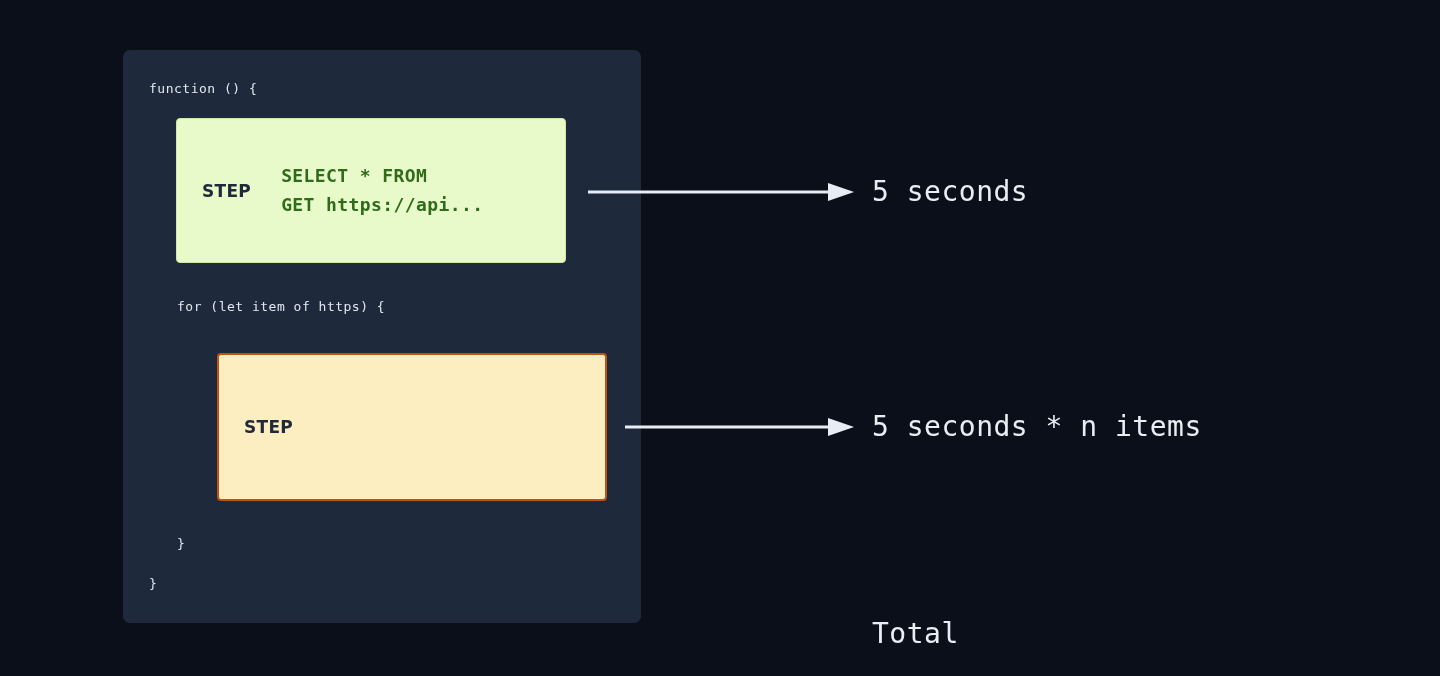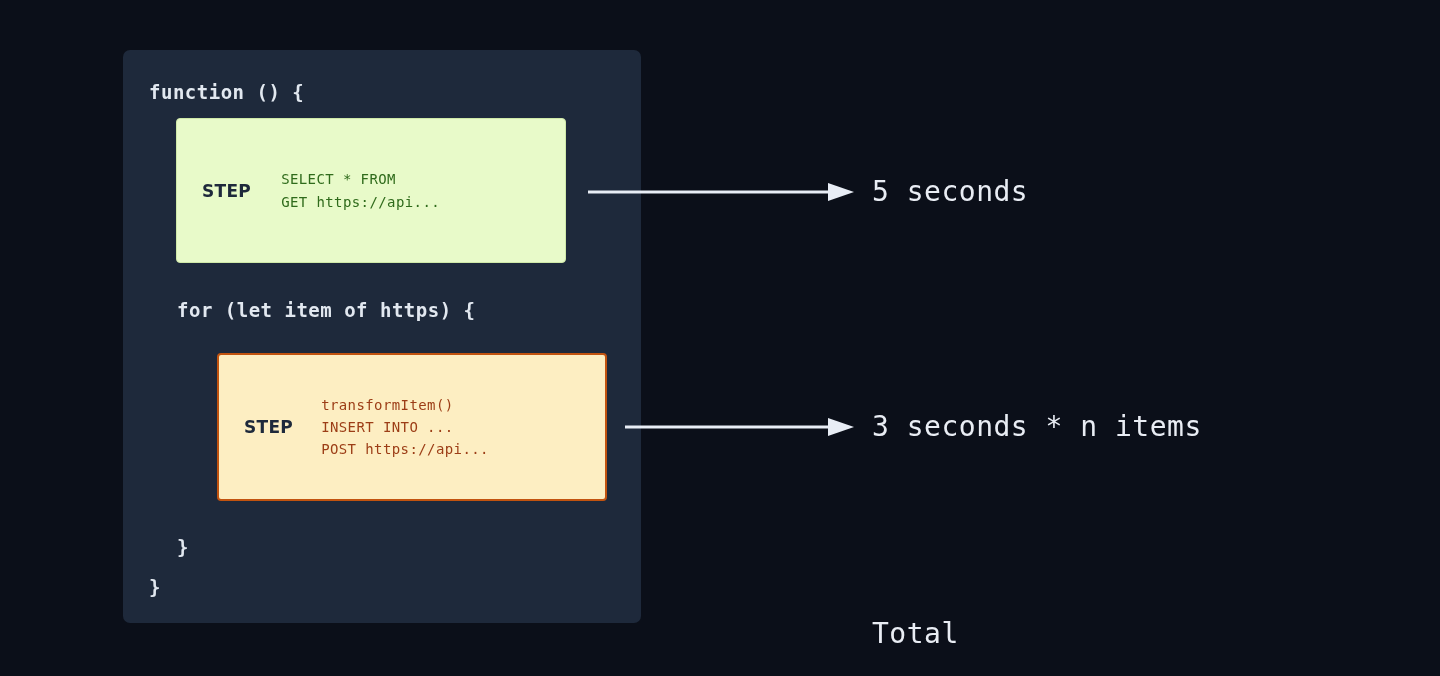--- a/index.html
+++ b/index.html
@@ -24,22 +24,22 @@
     height: 573px;
     background: #1e293b;
     border-radius: 7px;
     box-sizing: border-box;
   }
 
   .code-line {
     position: absolute;
     color: #e2e8f0;
     font-family: "DejaVu Sans Mono", monospace;
-    font-size: 19px;
-    font-weight: bold;
+    font-size: 13px;
+    font-weight: normal;
     letter-spacing: 0.5px;
     white-space: pre;
   }
   #fn-open   { left: 26px;  top: 31px; }
   #for-open  { left: 54px;  top: 249px; }
   #for-close { left: 54px;  top: 486px; }
   #fn-close  { left: 26px;  top: 526px; }
 
   
   .step-block {
@@ -52,22 +52,22 @@
   .step-label {
     font-family: "DejaVu Sans", sans-serif;
     font-size: 17px;
     font-weight: bold;
     color: #1e293b;
     letter-spacing: 0.3px;
     flex: none;
   }
   .step-code {
     font-family: "DejaVu Sans Mono", monospace;
-    font-size: 14px;
-    font-weight: normal;
+    font-size: 18px;
+    font-weight: bold;
     letter-spacing: 0.4px;
     white-space: pre;
     line-height: 1.58;
   }
 
   #step-block-query {
     left: 53px;
     top: 68px;
     width: 390px;
     height: 145px;
@@ -137,41 +137,38 @@
   <div class="step-block" id="step-block-query">
     <span class="step-label">STEP</span>
     <span class="step-code">SELECT * FROM
 GET https://api...</span>
   </div>
 
   <div class="code-line" id="for-open">for (let item of https) {</div>
 
   <div class="step-block" id="step-block-transform">
     <span class="step-label">STEP</span>
-    <span class="step-code">transformItem()
-INSERT INTO ...
-POST https://api...</span>
   </div>
 
   <div class="code-line" id="for-close">}</div>
 
   <div class="code-line" id="fn-close">}</div>
 
 </div>
 
 <svg class="arrow" id="arrow-query" viewBox="0 0 266 24" preserveAspectRatio="none">
   <line x1="0" y1="12" x2="240" y2="12" stroke="#e8edf5" stroke-width="3"></line>
   <polygon points="240,3 266,12 240,21" fill="#e8edf5"></polygon>
 </svg>
 
 <svg class="arrow" id="arrow-transform" viewBox="0 0 229 24" preserveAspectRatio="none">
   <line x1="0" y1="12" x2="203" y2="12" stroke="#e8edf5" stroke-width="3"></line>
   <polygon points="203,3 229,12 203,21" fill="#e8edf5"></polygon>
 </svg>
 
 <div class="annotation" id="annotation-query">5 seconds</div>
 
-<div class="annotation" id="annotation-transform">3 seconds * n items</div>
+<div class="annotation" id="annotation-transform">5 seconds * n items</div>
 
 <div id="total-summary">
   <div>Total</div>
   
 </div>
 
 </body></html>

